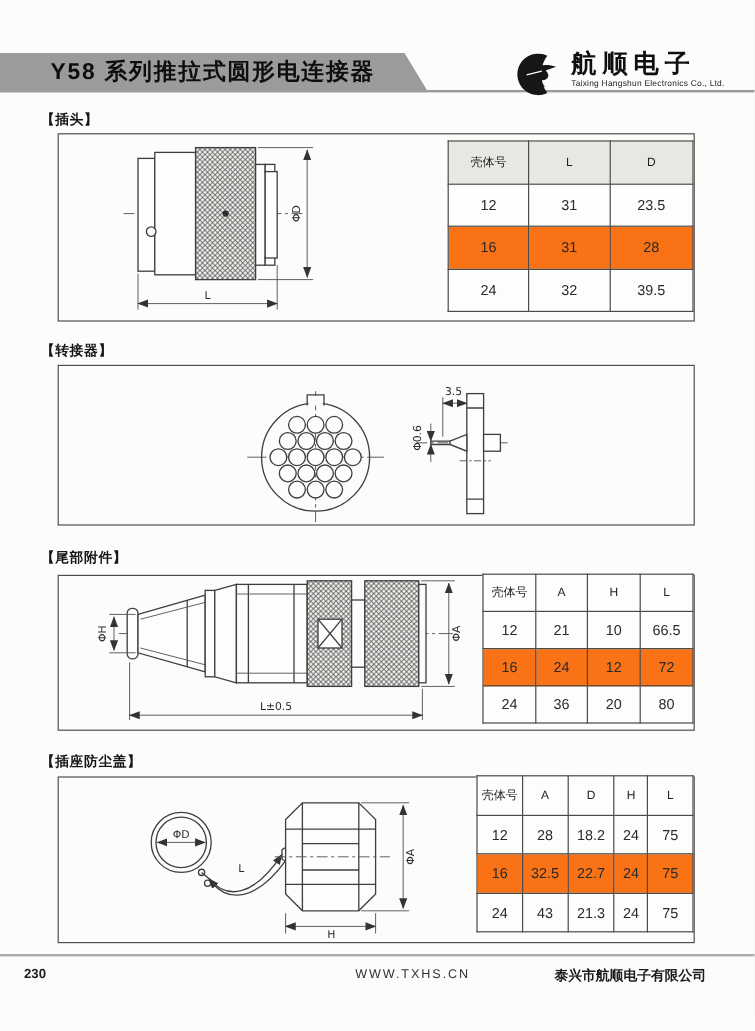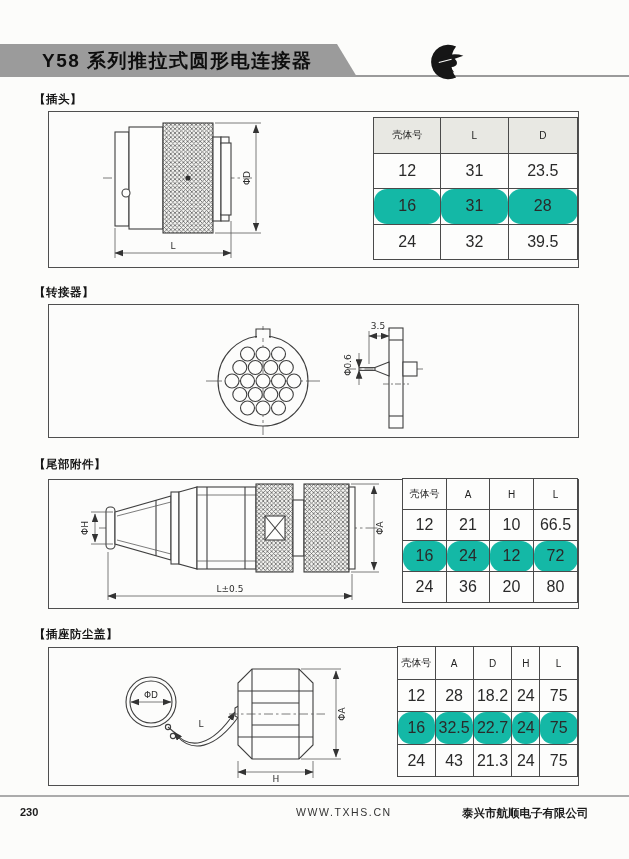--- a/index.html
+++ b/index.html
@@ -22,23 +22,23 @@
   .box{position:absolute;left:48px;width:531px;border:1.6px solid #4f4f4f;background:#fcfcfb;box-sizing:border-box;}
   #box1{top:111px;height:157px;}
   #box2{top:304px;height:134px;}
   #box3{top:479px;height:130px;}
   #box4{top:647px;height:139px;}
   .box svg{position:absolute;top:0;left:0;}
 
   
   table.spec{position:absolute;border-collapse:collapse;table-layout:fixed;background:#fdfdfc;padding-left:19px;}
   table.spec th,table.spec td{border:1.5px solid #4a4a4a;text-align:center;vertical-align:middle;
-      font-size:16px;font-weight:normal;color:#2a2a2a;padding:0;}
+      font-size:12px;font-weight:normal;color:#2a2a2a;padding:0;}
   table.spec th{font-size:10px;color:#222;}
-  table.spec tbody tr:nth-child(2) td{background:#14b8a6;border-radius:13px;}
+  table.spec tbody tr:nth-child(2) td{background:#f97316;}
   #tbl-plug{left:324px;top:5px;}
   #tbl-plug th,#tbl-plug td{height:34.5px;}
   #tbl-plug th{background:#e8e8e3;}
   #tbl-tail{left:353px;top:-1.6px;}
   #tbl-tail th,#tbl-tail td{height:30px;}
   #tbl-cover{left:348px;top:-1.6px;}
   #tbl-cover th,#tbl-cover td{height:31.5px;}
 
   
   .dline{stroke:#3f3f3f;stroke-width:1.1;fill:none;}
@@ -62,20 +62,24 @@
     <span>Y58 系列推拉式圆形电连接器</span>
   </div>
   <div class="header-rule"></div>
 
   <div class="logo">
     <svg class="mark" viewBox="0 0 46 44">
       <path d="M33 5 A19 19 0 1 0 33 39 A24 24 0 0 1 28 22 A24 24 0 0 1 33 5 Z" fill="#161616"></path>
       <path d="M11 23 C19 14 30 11.5 41 15 L31.5 18.5 C36.5 23 33.5 28.5 26.5 27.2 L31 33.5 L19 27.5 C13.5 26.5 10.5 24.8 11 23 Z" fill="#161616"></path>
       <path d="M14 22.5 L28 19" stroke="#fcfcfa" stroke-width="1.2" fill="none"></path>
     </svg>
+    <div>
+      <div class="name">航顺电子</div>
+      <div class="sub">Taixing Hangshun Electronics Co., Ltd.</div>
+    </div>
   </div>
 
   <div class="sec-label" style="top:92px">【插头】</div>
   <div class="box" id="box1">
     <svg width="324" height="153" viewBox="0 0 324 153">
       <defs>
         <pattern id="knurlA" width="4.2" height="4.2" patternUnits="userSpaceOnUse">
           <rect width="4.2" height="4.2" fill="#f3f3f0"></rect>
           <path d="M0 4.2 L4.2 0 M0 0 L4.2 4.2" stroke="#686868" stroke-width="0.8"></path>
         </pattern>

